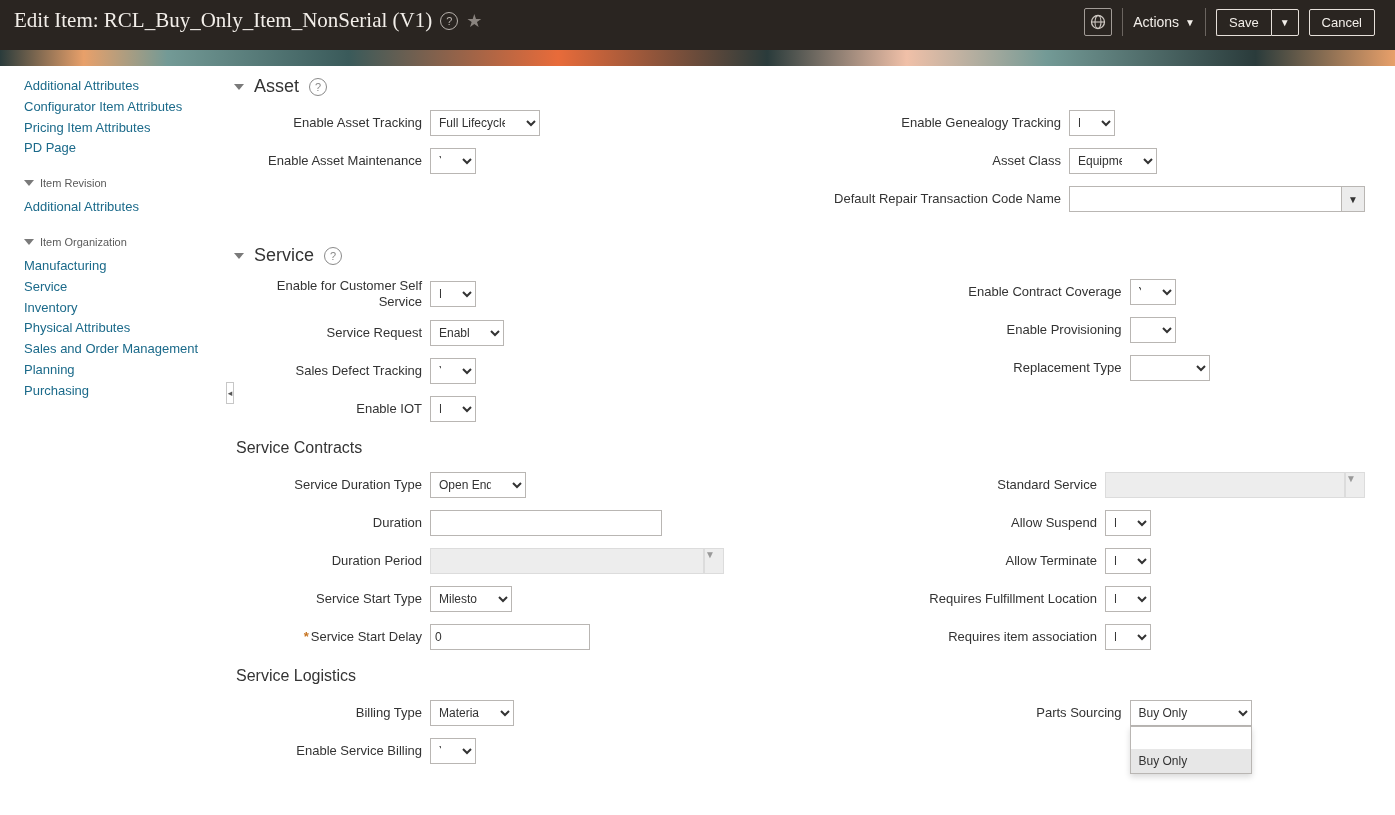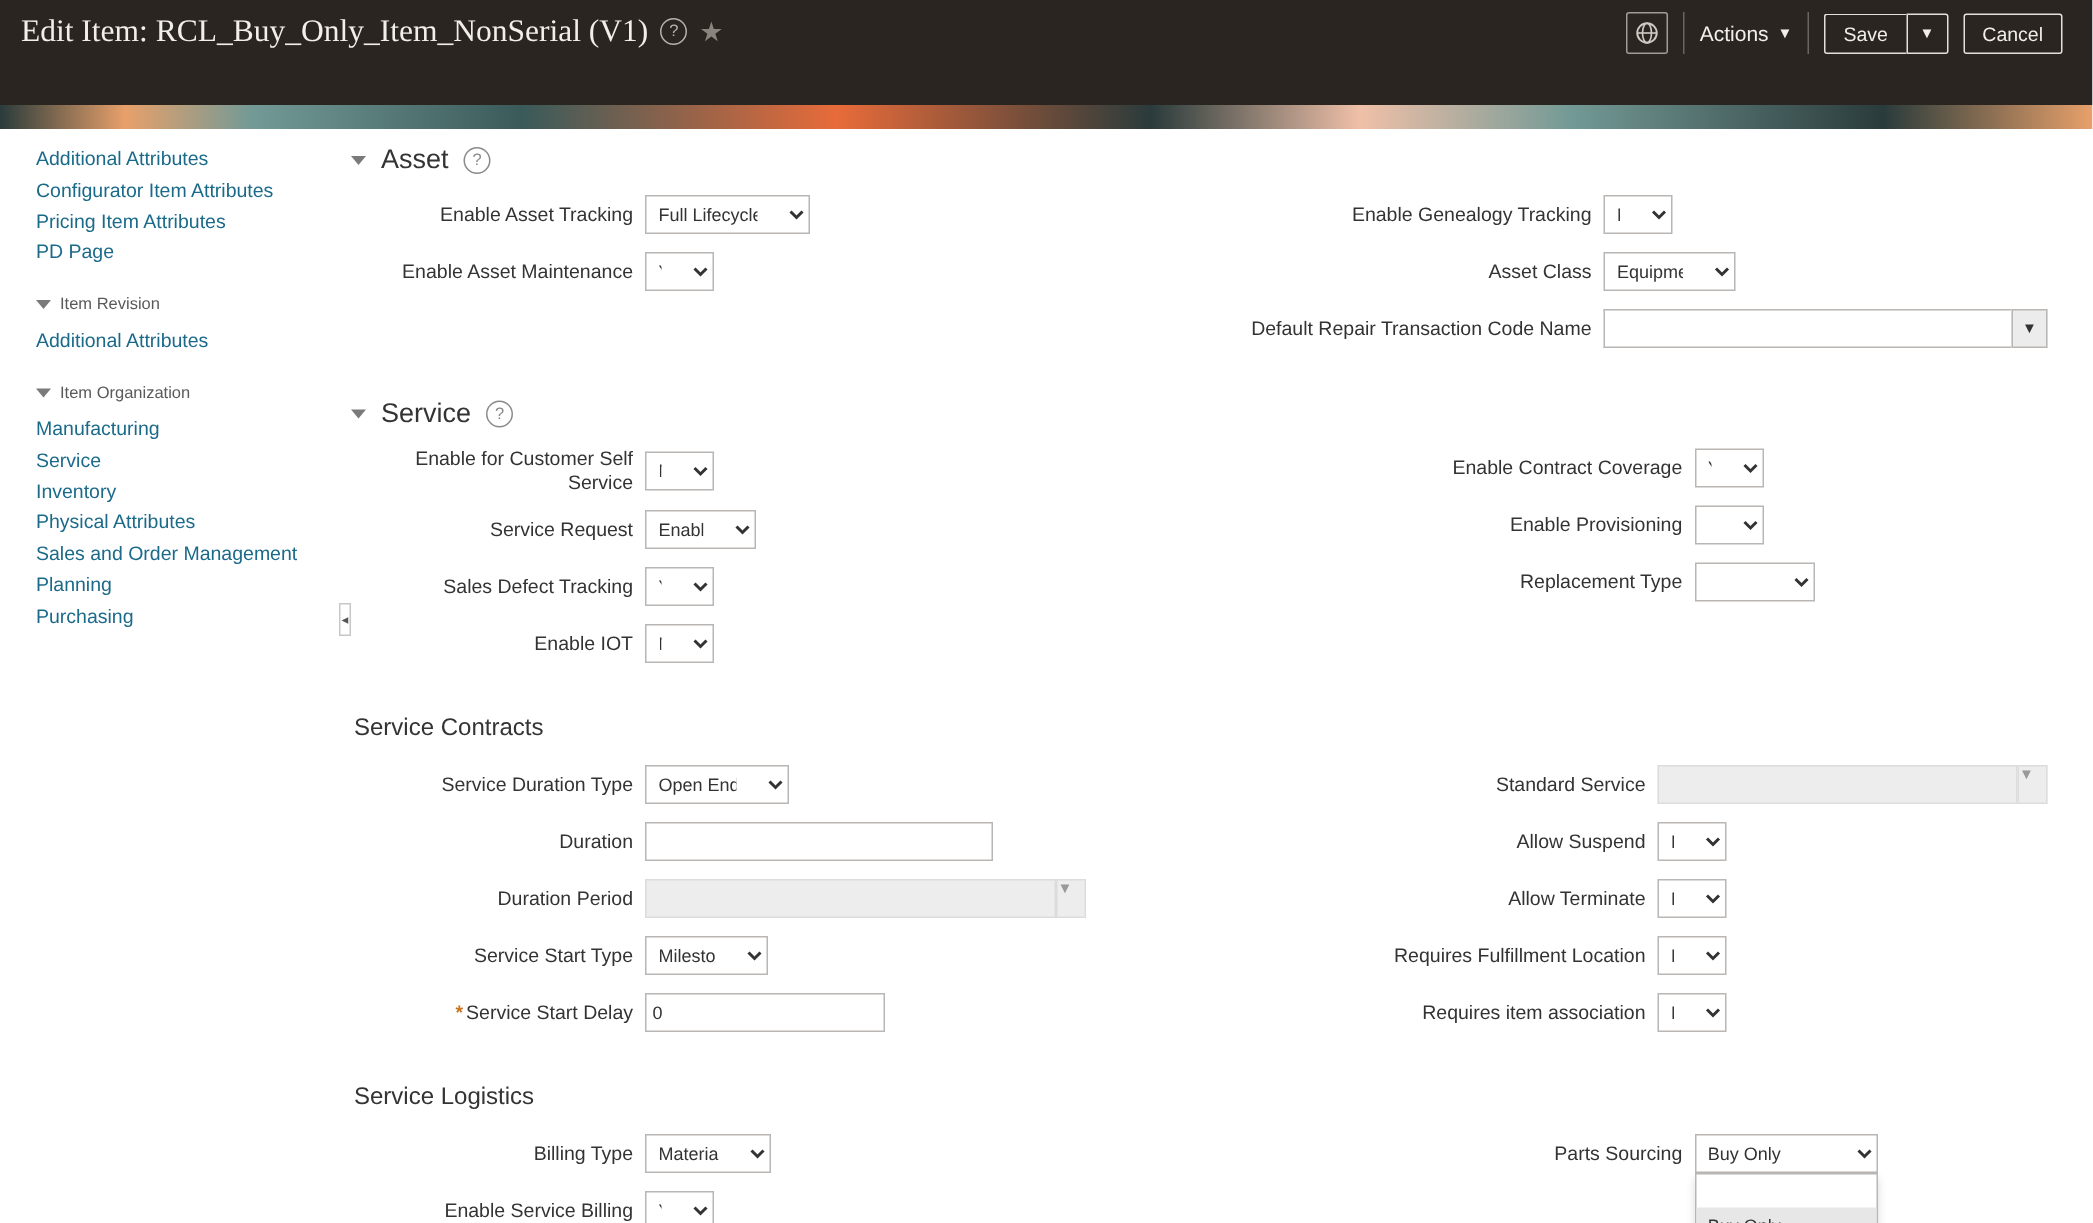--- a/index.html
+++ b/index.html
@@ -5,21 +5,21 @@
   * { box-sizing: border-box; margin: 0; padding: 0; }
   body {
     font-family: "Helvetica Neue", Arial, sans-serif;
     font-size: 13px;
     color: #333;
     background: #fff;
     width: 1395px;
   }
   .header-bar {
     background: #2a2521;
-    height: 70px;
+    height: 50px;
     color: #fff;
     display: flex;
     align-items: flex-start;
     justify-content: space-between;
     padding: 8px 20px 0 14px;
   }
   .title-wrap {
     display: flex;
     align-items: center;
     gap: 8px;
@@ -106,21 +106,21 @@
   .content {
     flex:1;
     padding: 8px 0 24px 0;
   }
 
   .sec-head {
     display:flex; align-items:center; gap:10px;
     font-size:18px; color:#343434; margin: 2px 0 12px 0;
   }
   .subsec {
-    font-size:16px; color:#343434; margin: 24px 0 14px 2px;
+    font-size:16px; color:#343434; margin: 6px 0 14px 2px;
   }
 
   .two-col {
     display:flex;
     gap: 60px;
   }
   .col { flex:1; }
 
   .form-row {
     display:flex;

